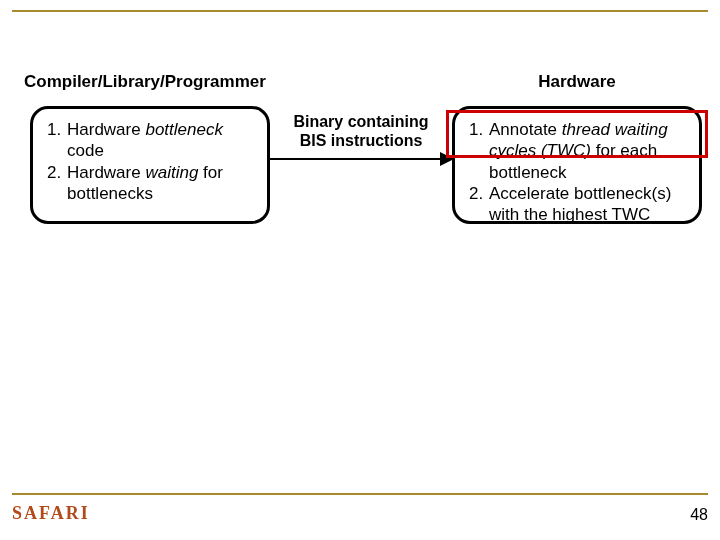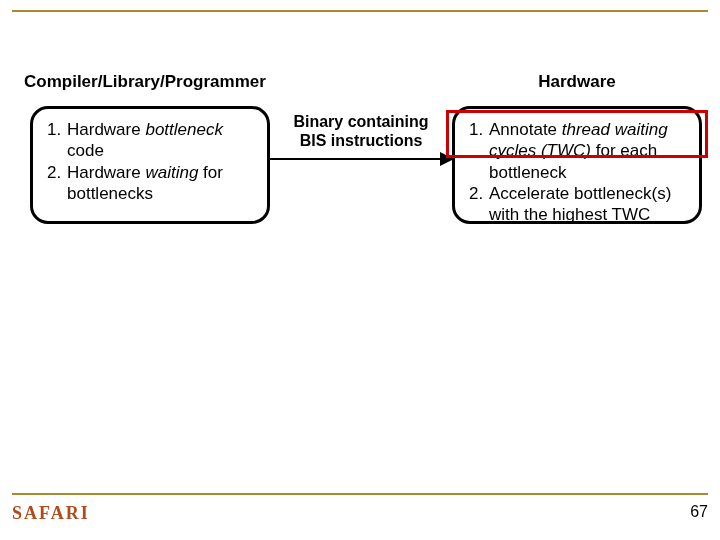--- a/index.html
+++ b/index.html
@@ -18,21 +18,21 @@
   .ol .li { display: flex; }
   .ol .num { width: 20px; flex-shrink: 0; }
   .ol .txt { }
   .it { font-style: italic; }
   .arrow-label { position: absolute; top: 40px; left: 264px; width: 170px; font-size: 16px; font-weight: 700; text-align: center; line-height: 1.2; }
   .arrow { position: absolute; top: 86px; left: 258px; width: 182px; height: 2px; background: #000; }
   .arrow::after { content: ""; position: absolute; right: -2px; top: -6px; width: 0; height: 0; border-left: 14px solid #000; border-top: 7px solid transparent; border-bottom: 7px solid transparent; }
   .highlight { position: absolute; top: 38px; left: 434px; width: 262px; height: 48px; border: 3px solid #c00; pointer-events: none; }
   .footer { position: absolute; left: 12px; right: 12px; bottom: 16px; }
   .rule-bottom { height: 0; border-top: 2px solid #a98b2f; margin-bottom: 8px; }
-  .footer-row { display: flex; justify-content: space-between; align-items: flex-start; gap: 18px; }
+  .footer-row { display: flex; justify-content: space-between; align-items: flex-end; gap: 18px; }
   .logo { font-family: Georgia, 'Times New Roman', serif; font-weight: 700; color: #b24a1a; letter-spacing: 2px; font-size: 18px; }
   .pagenum { font-size: 16px; color: #000; }
 </style>
 </head>
 <body>
 
 <div class="slide">
   <div class="rule-top"></div>
 
   <div class="diagram">
@@ -71,16 +71,16 @@
       </div>
     </div>
 
     <div class="highlight"></div>
   </div>
 
   <div class="footer">
     <div class="rule-bottom"></div>
     <div class="footer-row">
       <div class="logo">SAFARI</div>
-      <div class="pagenum">67</div>
+      <div class="pagenum">48</div>
     </div>
   </div>
 </div>
 
 </body></html>

